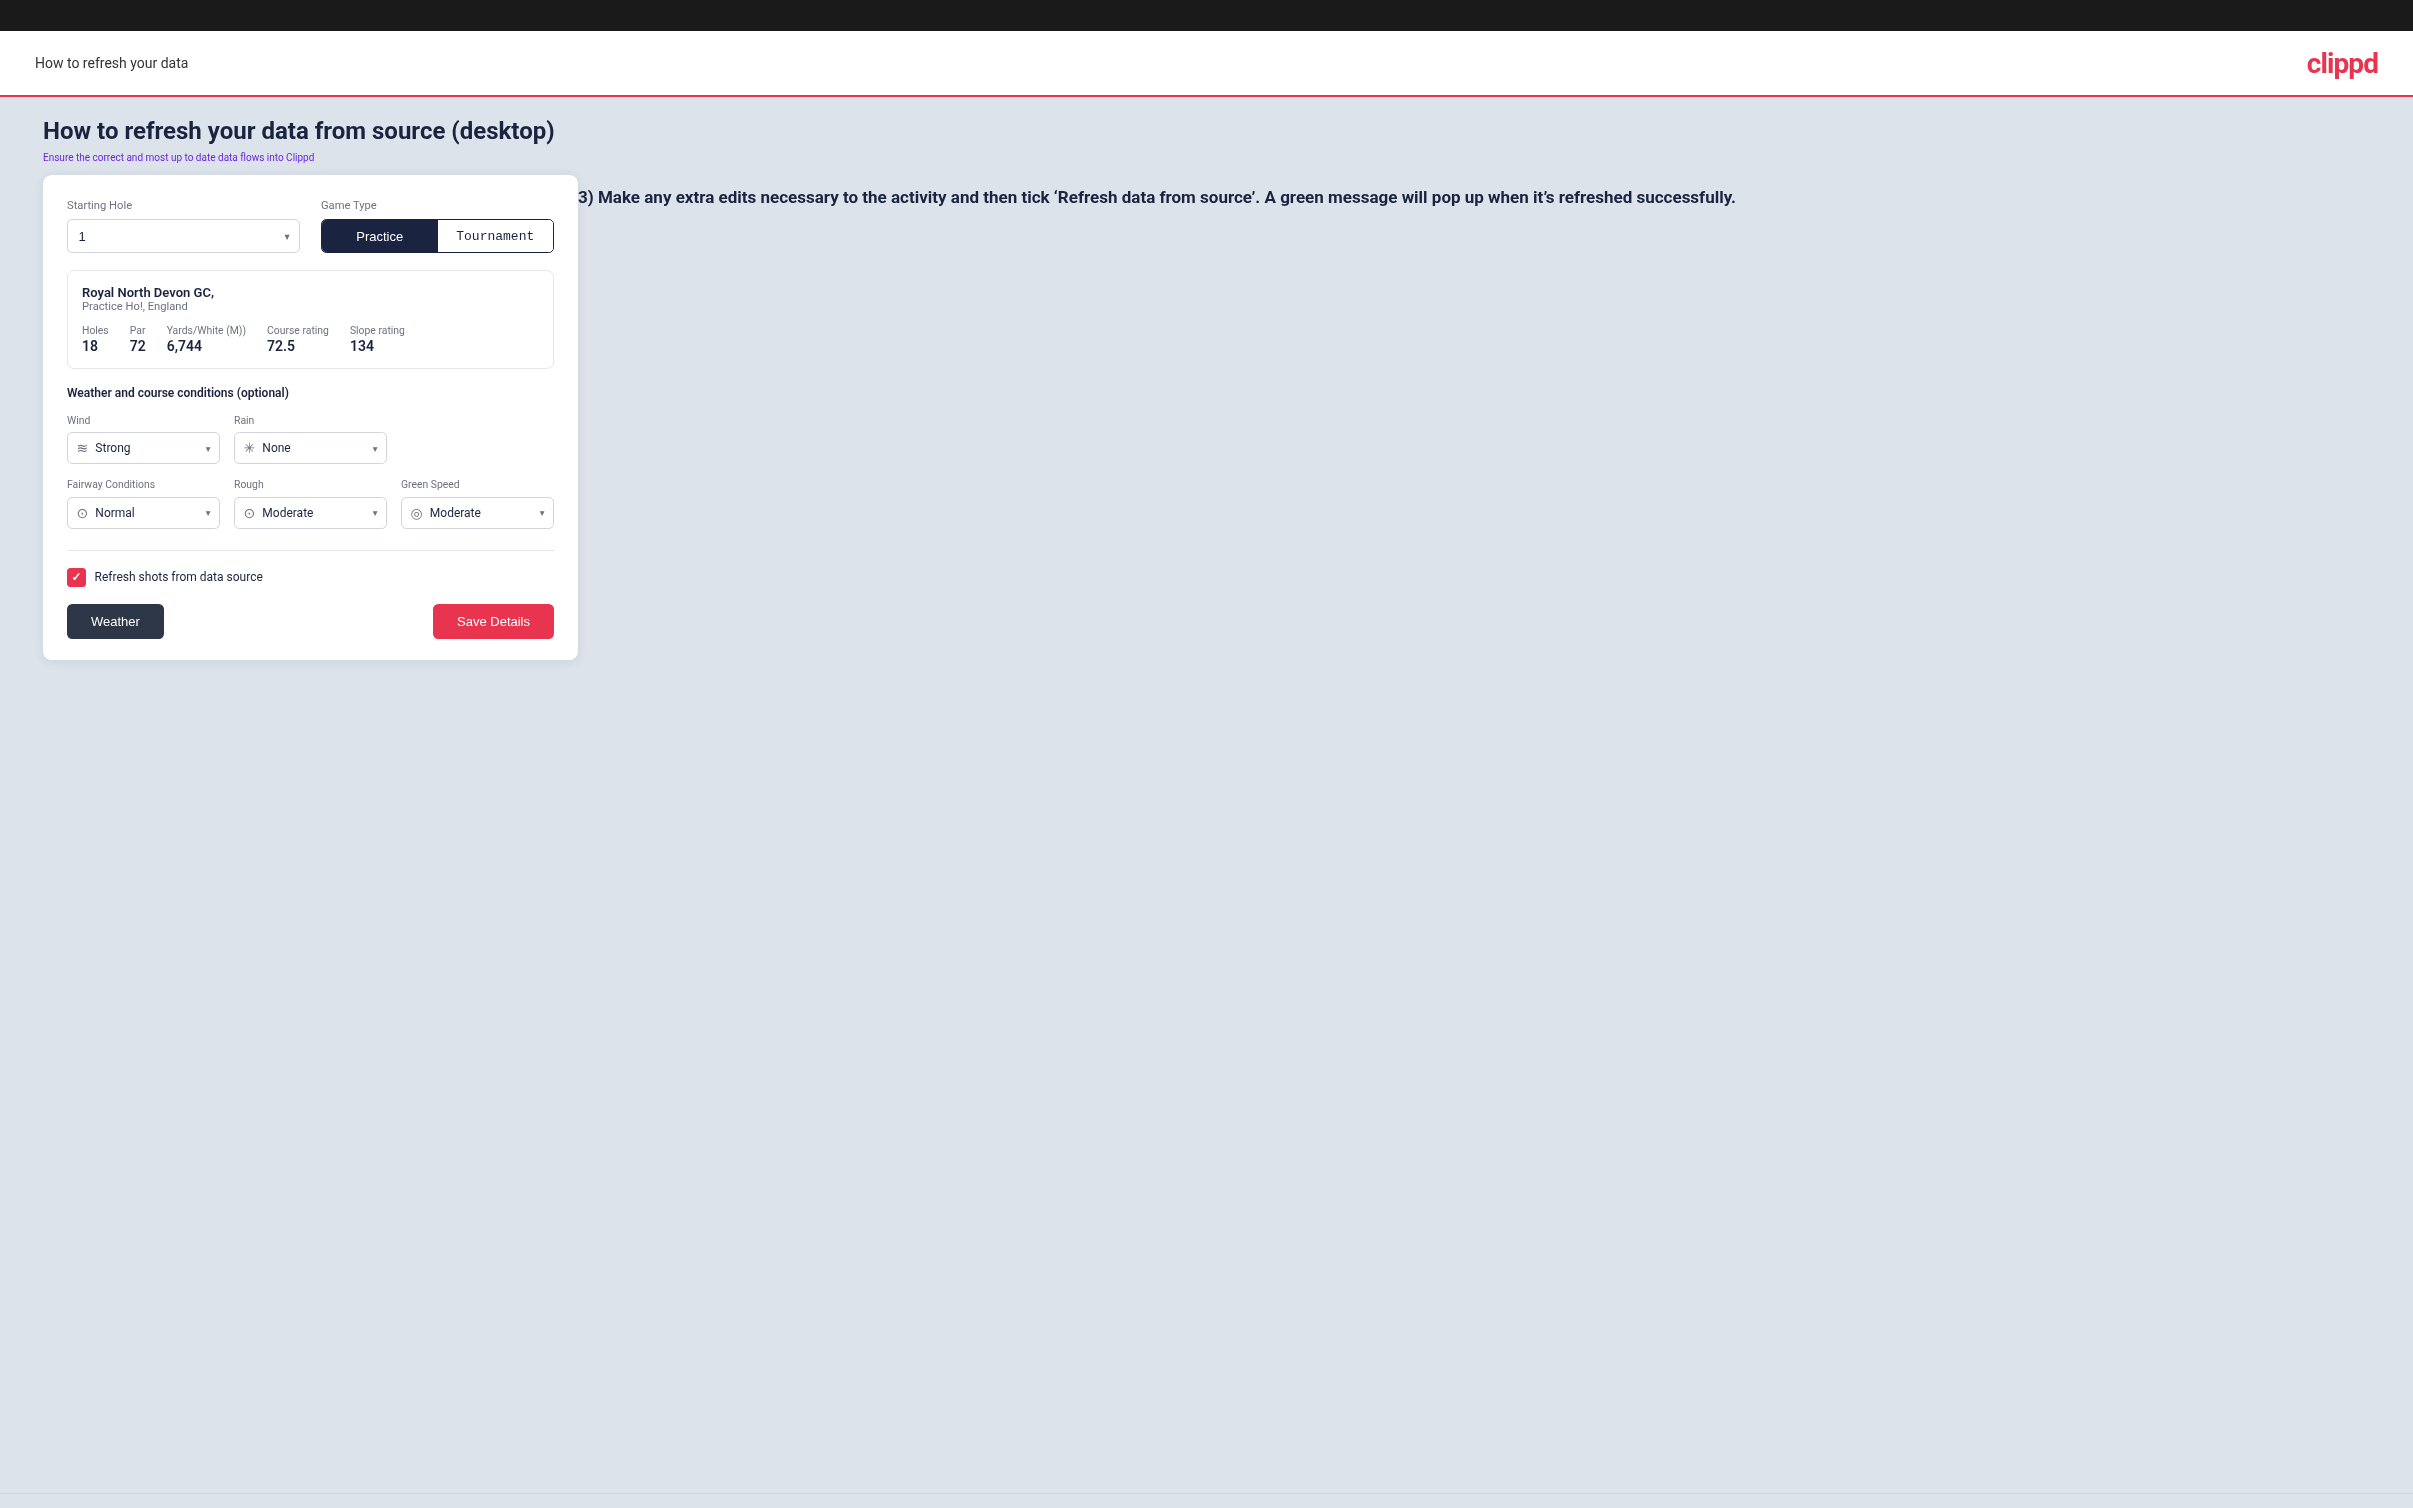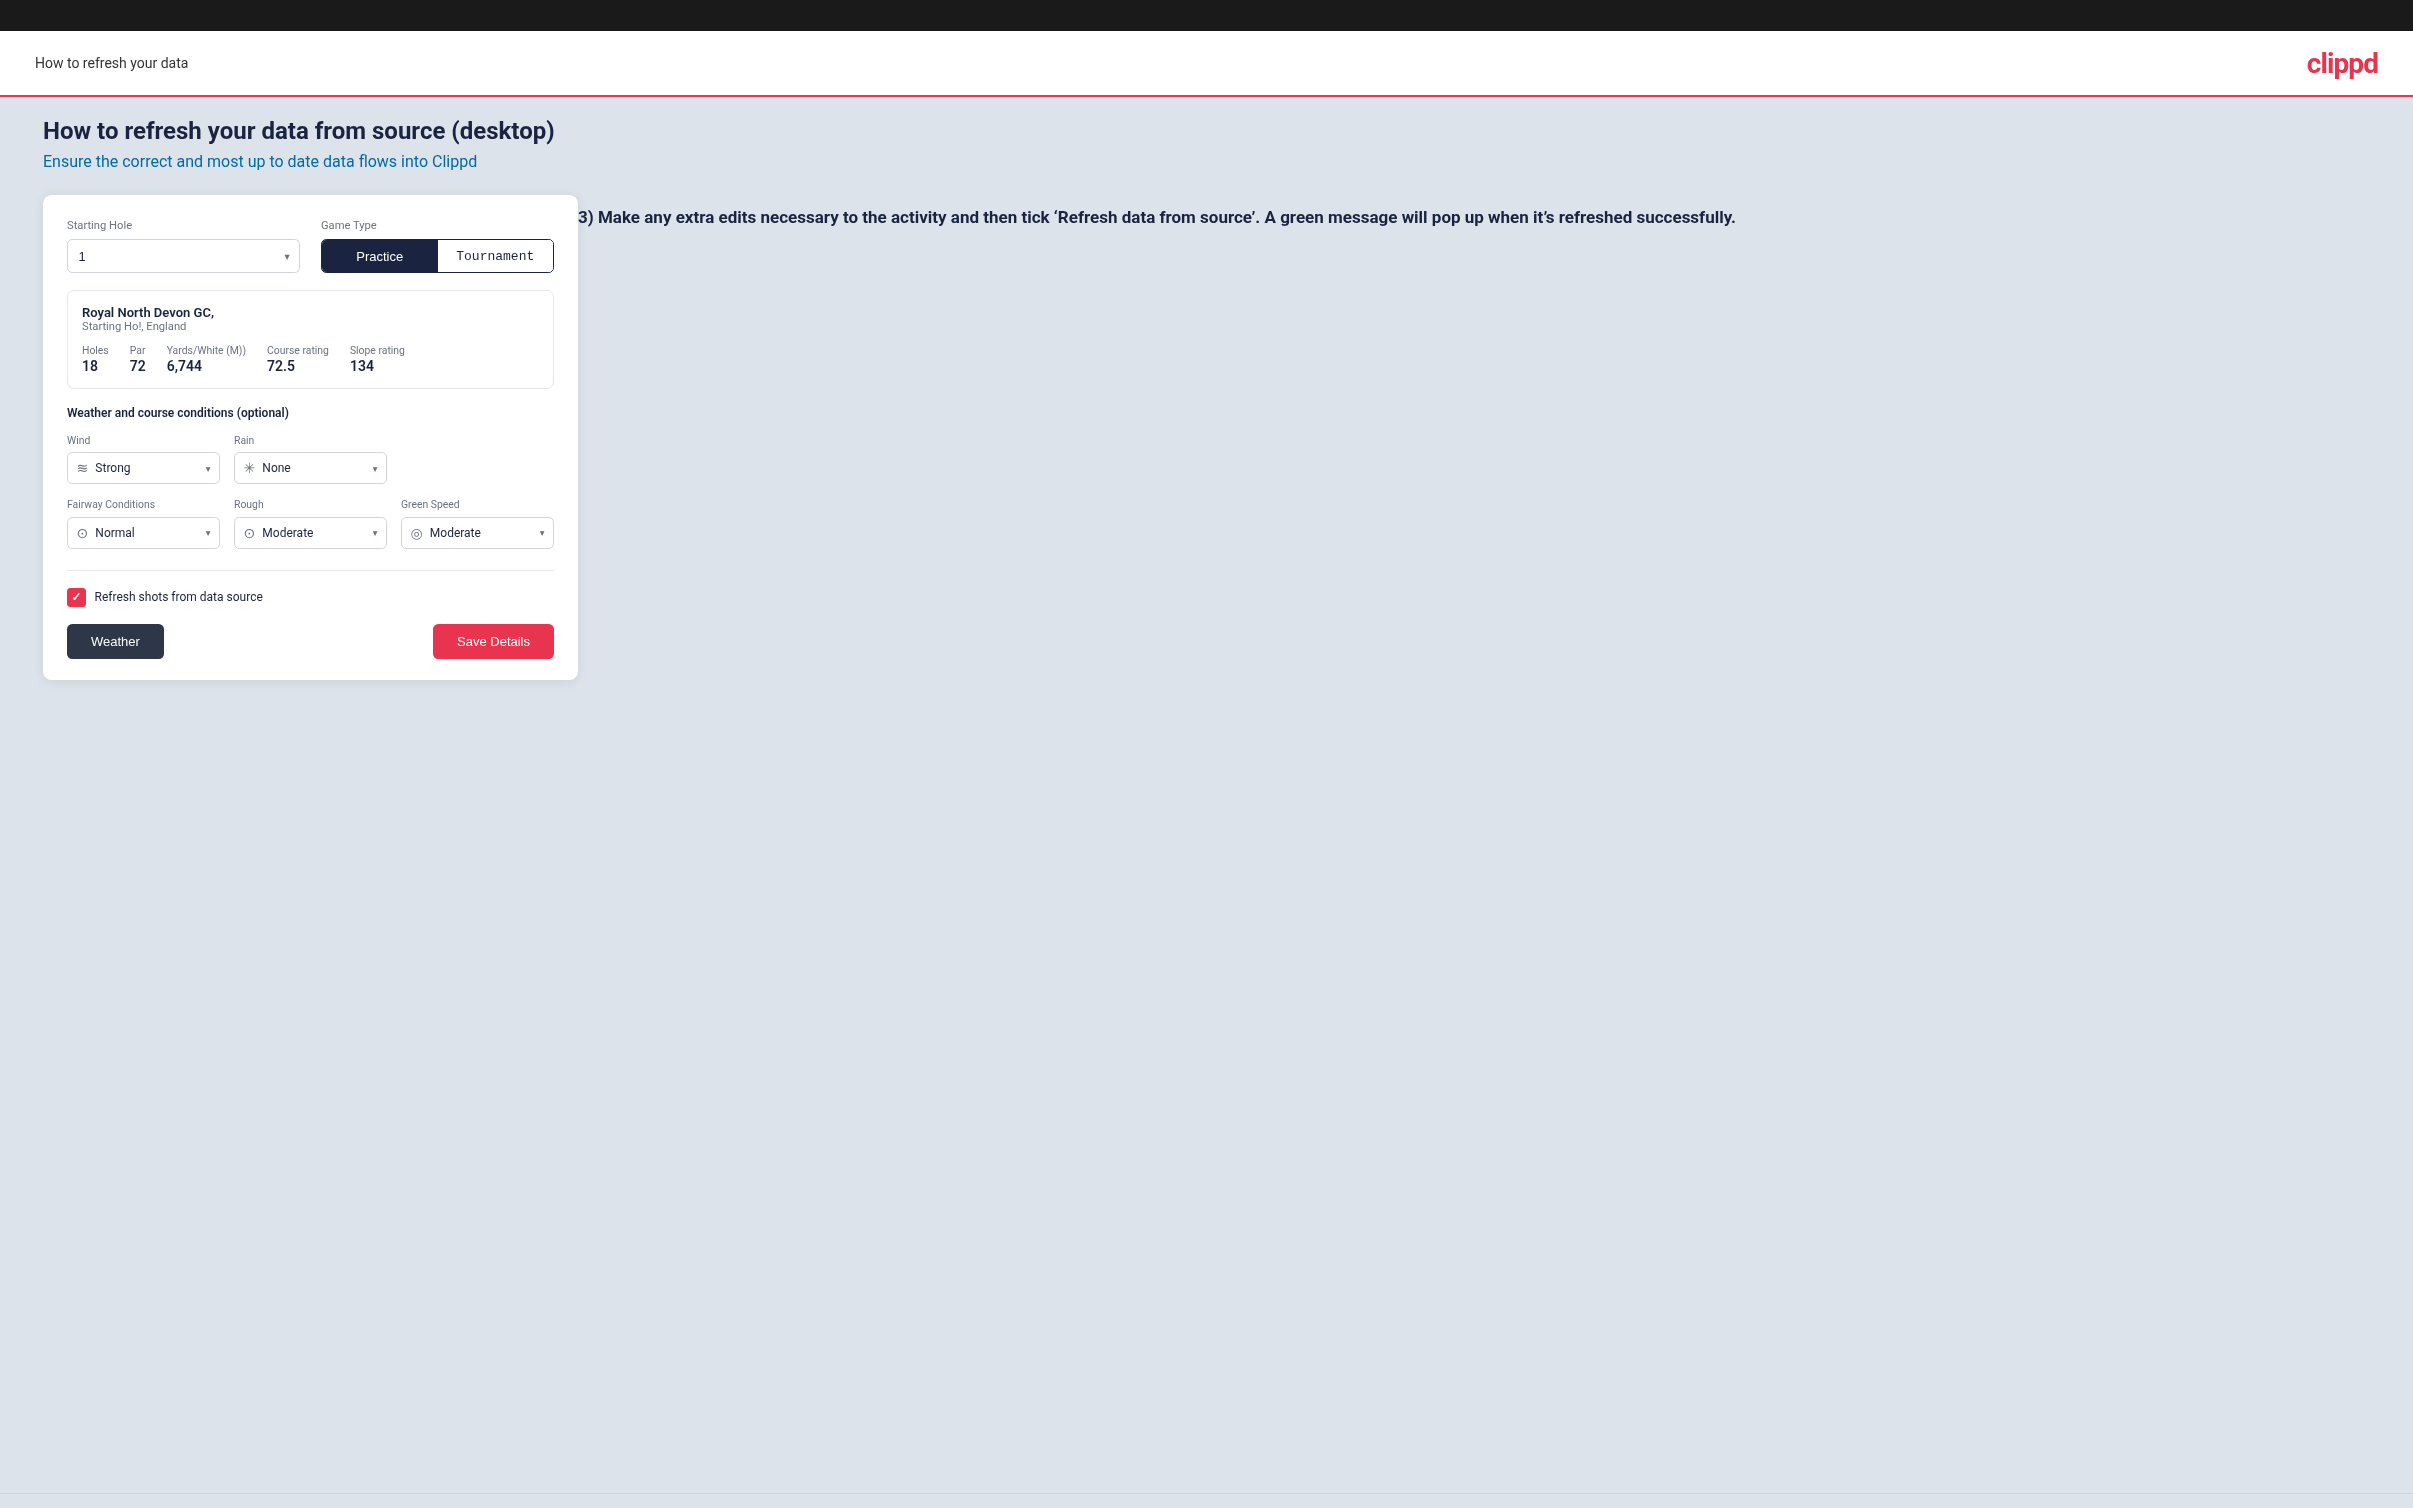--- a/index.html
+++ b/index.html
@@ -36,24 +36,24 @@
       min-height: calc(100vh - 112px);
       padding: 20px 43px;
     }
     .page-heading {
       font-size: 24px;
       font-weight: 700;
       color: #1a2340;
       margin-bottom: 7px;
     }
     .page-subheading {
-      font-size: 16px;
-      color: #0369a1;
+      font-size: 10px;
+      color: #6d28d9;
       font-weight: 400;
-      margin-bottom: 24px;
+      margin-bottom: 12px;
     }
     .content-row {
       display: flex;
       align-items: flex-start;
     }
     .form-panel {
       background: #ffffff;
       border-radius: 8.6px;
       padding: 24px 24px 21px;
       width: 535px;
@@ -310,21 +310,21 @@
           <label class="form-label">Game Type</label>
           <div class="toggle-row">
             <button class="toggle-btn active">Practice</button>
             <button class="toggle-btn inactive">Tournament</button>
           </div>
         </div>
       </div>
 
       <div class="course-info-box">
         <div class="course-name">Royal North Devon GC,</div>
-        <div class="course-location">Starting Ho!, England</div>
+        <div class="course-location">Practice Ho!, England</div>
         <div class="course-stats">
           <div class="stat-item">
             <div class="stat-label">Holes</div>
             <div class="stat-value">18</div>
           </div>
           <div class="stat-item">
             <div class="stat-label">Par</div>
             <div class="stat-value">72</div>
           </div>
           <div class="stat-item">

